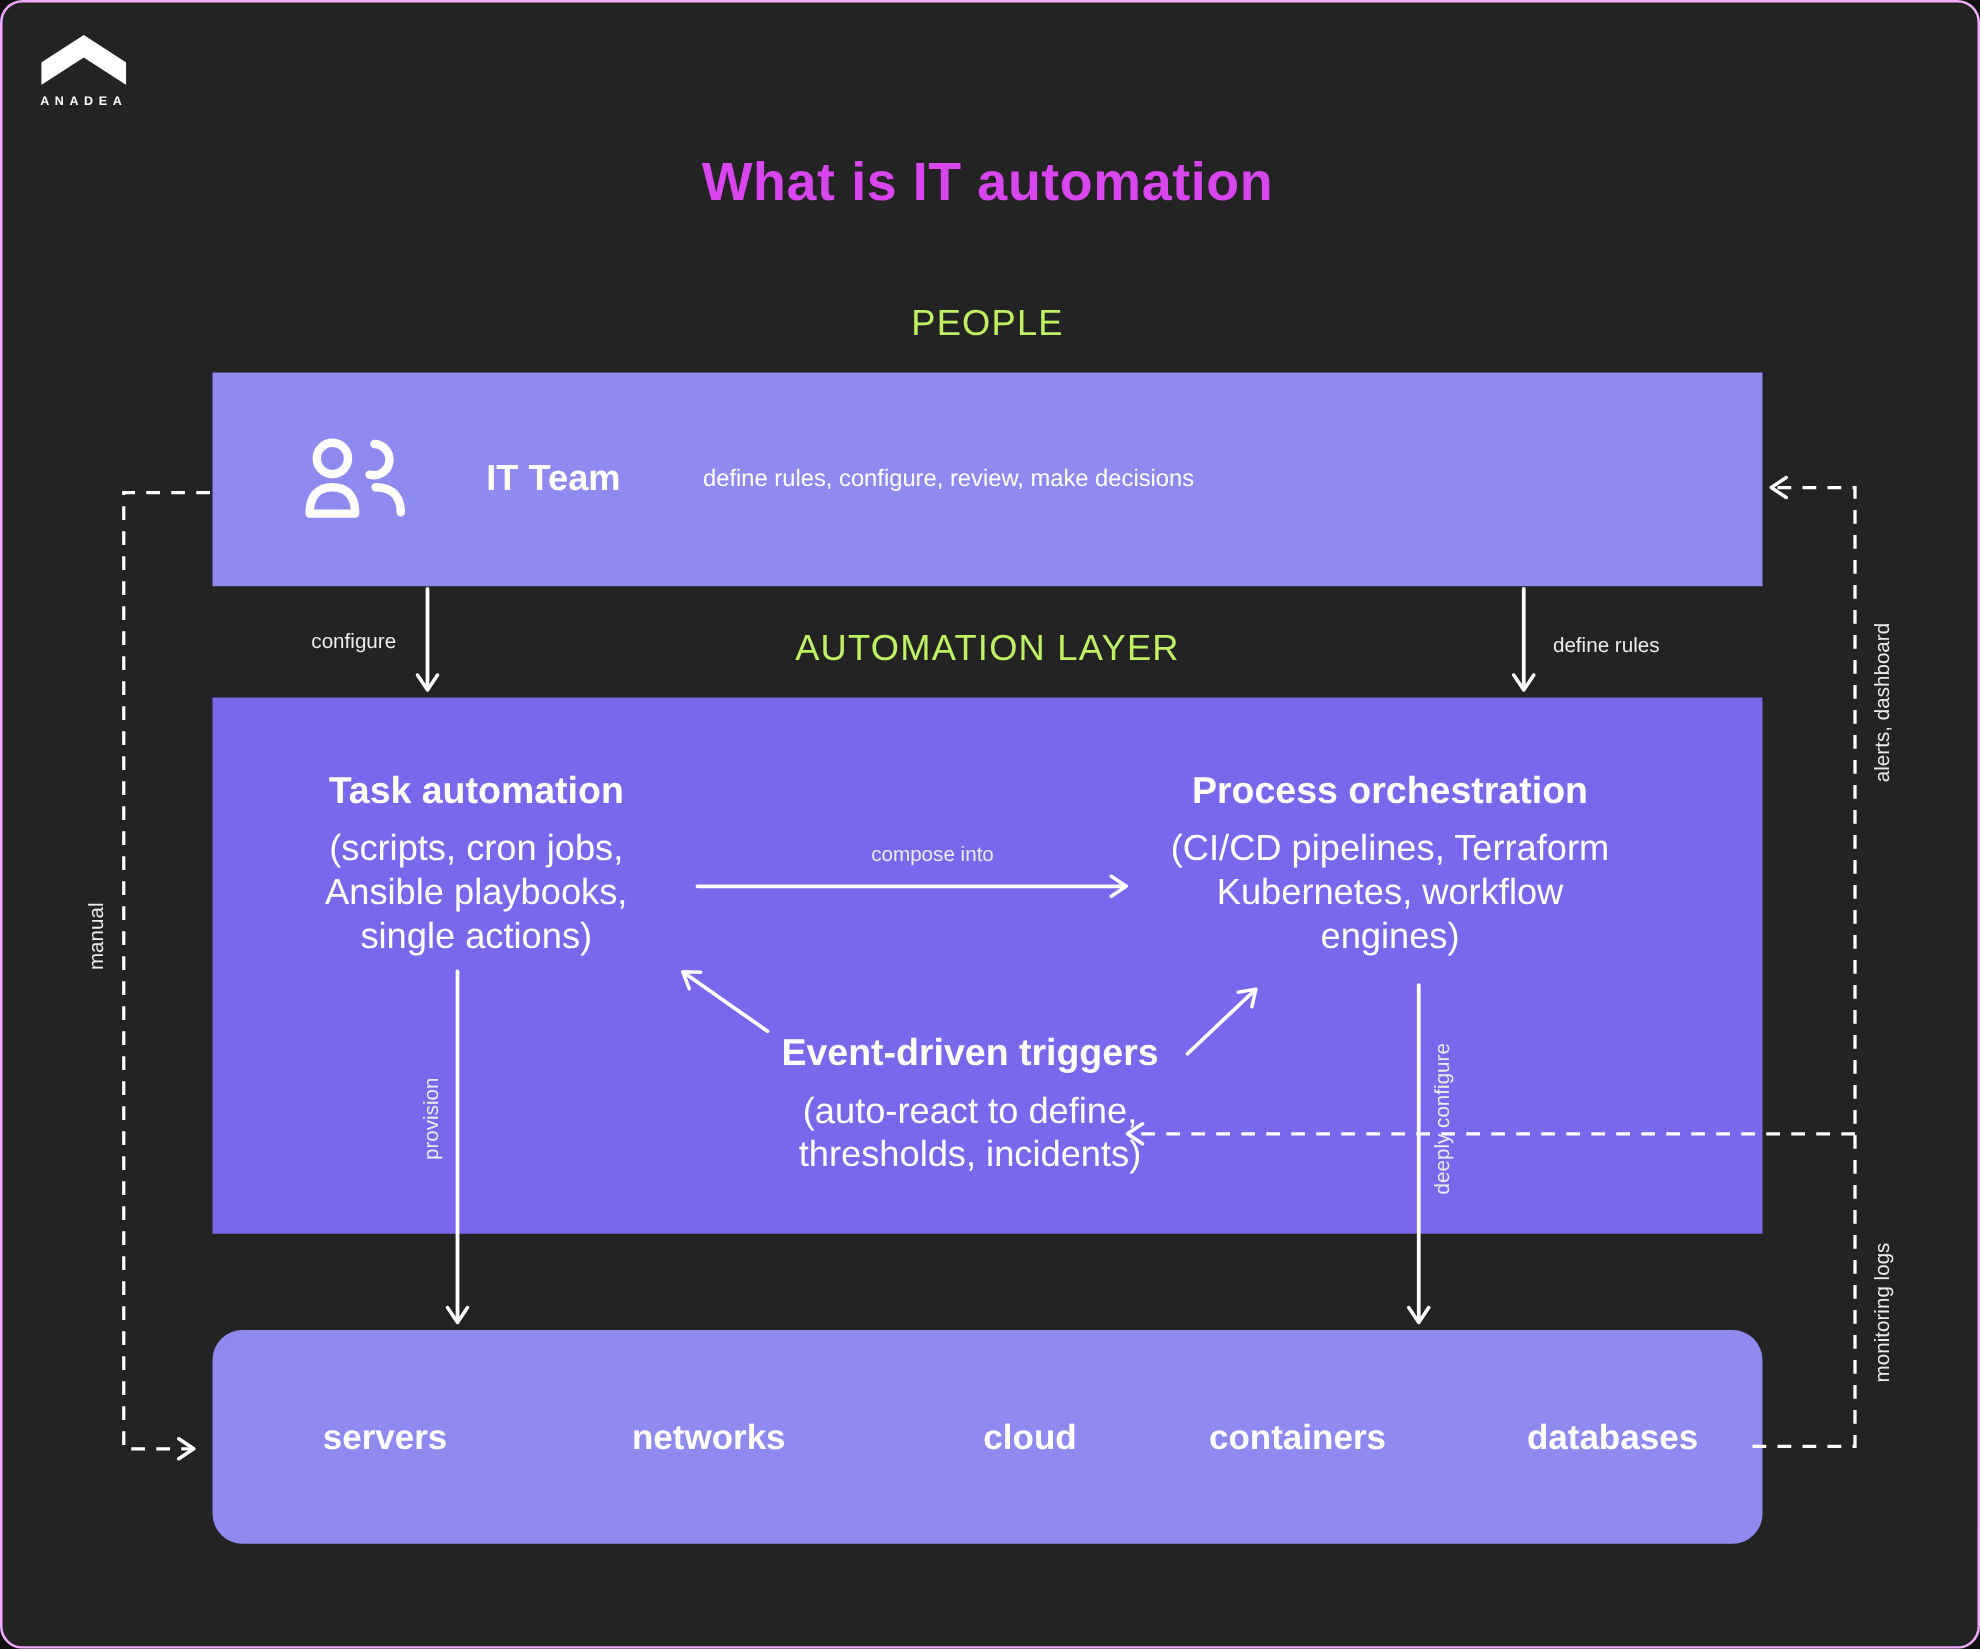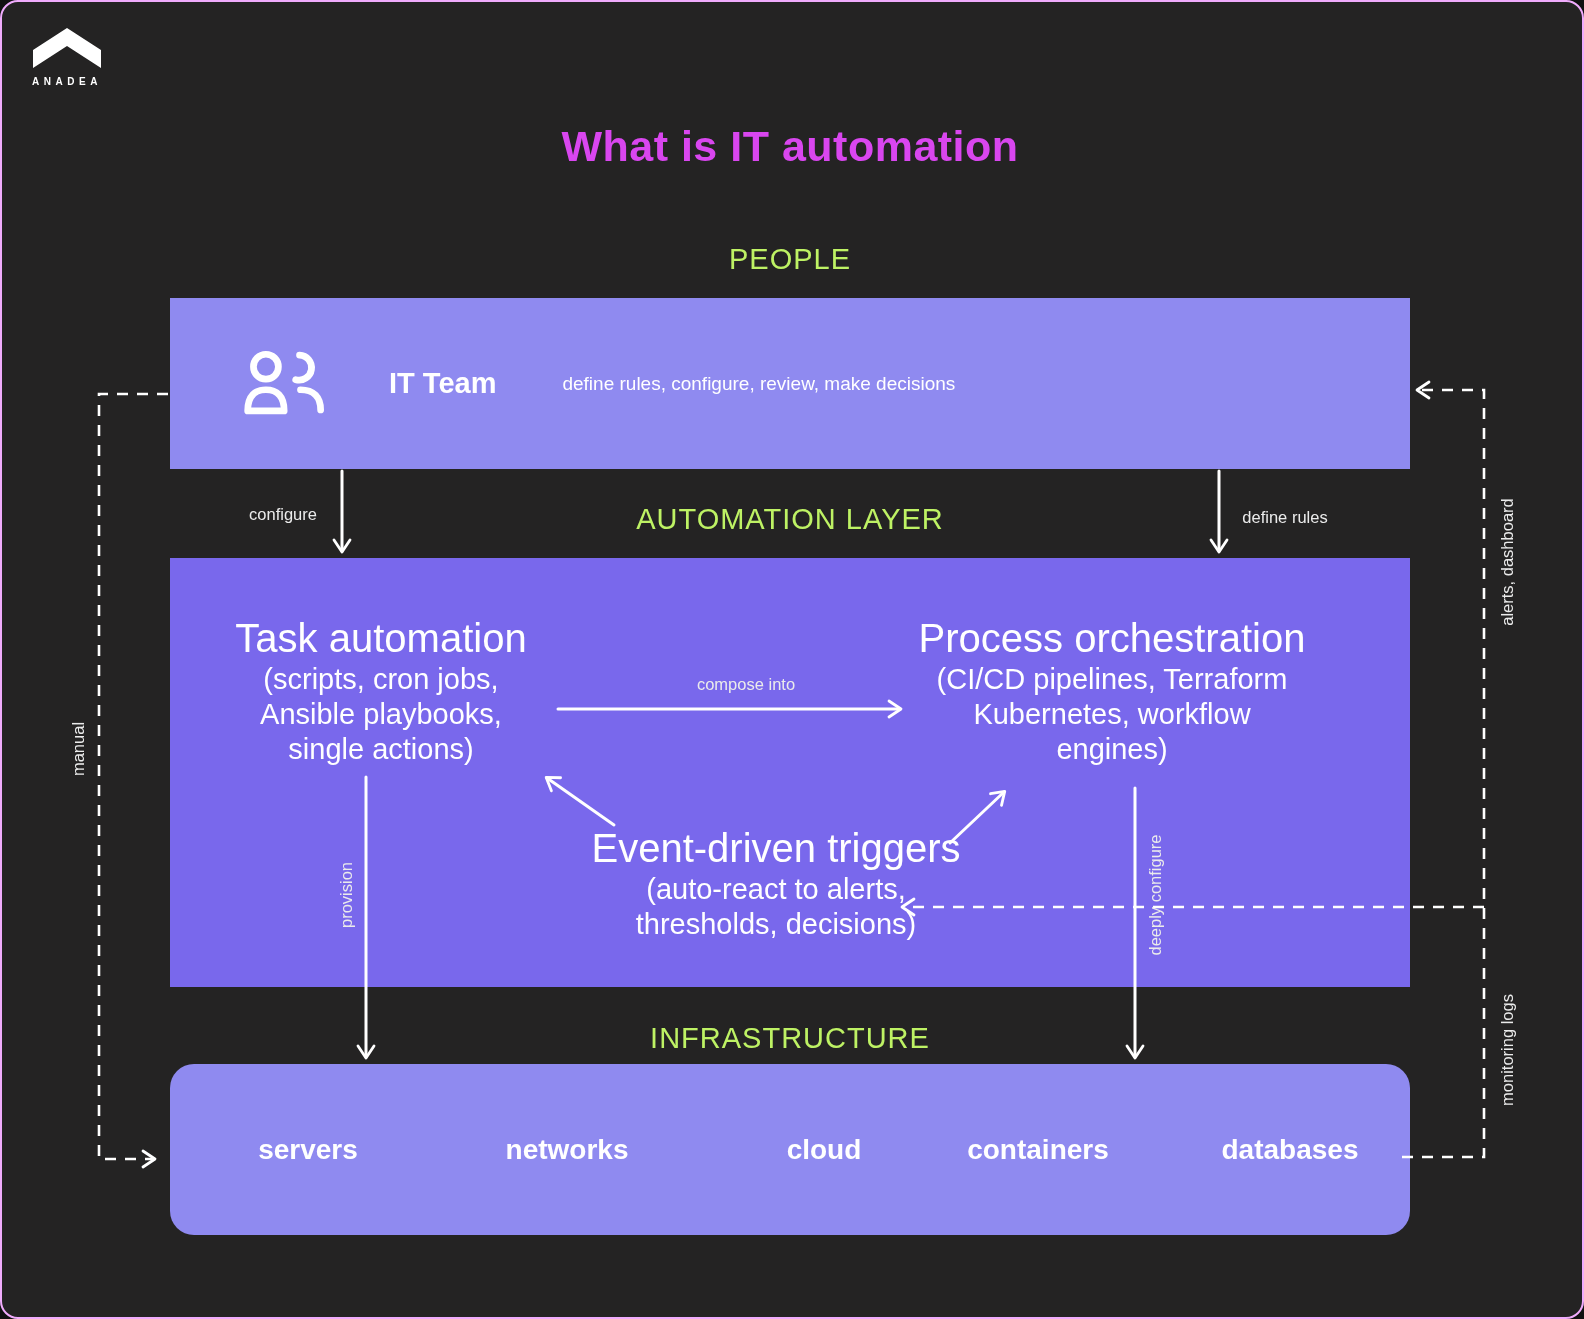--- a/index.html
+++ b/index.html
@@ -33,21 +33,21 @@
   #sec-infra { top:1020px; }
   
   .box { left:168px; width:1240px; }
   .box-light { background:var(--boxLight,#8F8AF0); }
   .box-mid { background:var(--boxMid,#7968EC); }
   #people-box { top:296px; height:171px; display:flex; align-items:center; padding-left:70px; }
   #people-box .team-label { font-size:29px; font-weight:700; margin-left:53px; white-space:nowrap; }
   #people-box .team-desc { font-size:19px; font-weight:400; margin-left:66px; white-space:nowrap; }
   #automation-box { top:556px; height:429px; }
   #infra-box { top:1062px; height:171px;border-radius:24px; }
-  .b-title { font-size:40px; font-weight:400; text-align:center; white-space:nowrap; }
+  .b-title { font-size:30px; font-weight:700; text-align:center; white-space:nowrap; }
   .b-desc { font-size:29px; font-weight:400; line-height:35px; text-align:center; }
   
   #task-title { left:211px; top:58px; transform:translateX(-50%); }
   #task-desc { left:211px; top:104px; width:290px; transform:translateX(-50%); }
   #orch-title { left:942px; top:58px; transform:translateX(-50%); }
   #orch-desc { left:942px; top:104px; width:380px; transform:translateX(-50%); }
   #trig-title { left:606px; top:268px; transform:translateX(-50%); }
   #trig-desc { left:606px; top:314px; width:300px; transform:translateX(-50%); }
   
   .infra-item {
@@ -72,40 +72,39 @@
     <svg width="68" height="40" viewBox="0 0 68 40" aria-hidden="true">
       <polygon points="0,22 34,0 68,22 68,40 34,18 0,40" fill="#ffffff"></polygon>
     </svg>
     <span class="brand-name">ANADEA</span>
   </div>
 
   <div class="abs page-title">What is IT automation</div>
 
   <div class="abs sec" id="sec-people">PEOPLE</div>
   <div class="abs sec" id="sec-automation">AUTOMATION LAYER</div>
-  <div class="abs sec" id="sec-infra">INFRASTRUCTURE</div>
 
   <div class="abs box box-light" id="people-box">
     <svg width="96" height="70" viewBox="0 0 100 70" aria-hidden="true" fill="none" stroke="#ffffff" stroke-width="7" stroke-linecap="round" stroke-linejoin="round">
       <circle cx="27" cy="17" r="13"></circle>
       <path d="M8,63 C8,47 16,41 27,41 C38,41 46,47 46,63 Z"></path>
       <path d="M62,5 a13,13 0 1,1 -4,25.5"></path>
       <path d="M63,41 C77,41 84,49 84,62"></path>
     </svg>
     <span class="team-label">IT Team</span>
     <span class="team-desc">define rules, configure, review, make decisions</span>
   </div>
 
   <div class="abs box box-mid" id="automation-box">
     <div class="abs b-title" id="task-title">Task automation</div>
     <div class="abs b-desc" id="task-desc">(scripts, cron jobs, Ansible playbooks, single actions)</div>
     <div class="abs b-title" id="orch-title">Process orchestration</div>
     <div class="abs b-desc" id="orch-desc">(CI/CD pipelines, Terraform Kubernetes, workflow engines)</div>
     <div class="abs b-title" id="trig-title">Event-driven triggers</div>
-    <div class="abs b-desc" id="trig-desc">(auto-react to alerts, thresholds, decisions)</div>
+    <div class="abs b-desc" id="trig-desc">(auto-react to define, thresholds, incidents)</div>
   </div>
 
   <div class="abs box box-light" id="infra-box">
     <span class="abs infra-item" style="left:138px">servers</span>
     <span class="abs infra-item" style="left:397px">networks</span>
     <span class="abs infra-item" style="left:654px">cloud</span>
     <span class="abs infra-item" style="left:868px">containers</span>
     <span class="abs infra-item" style="left:1120px">databases</span>
   </div>
 

